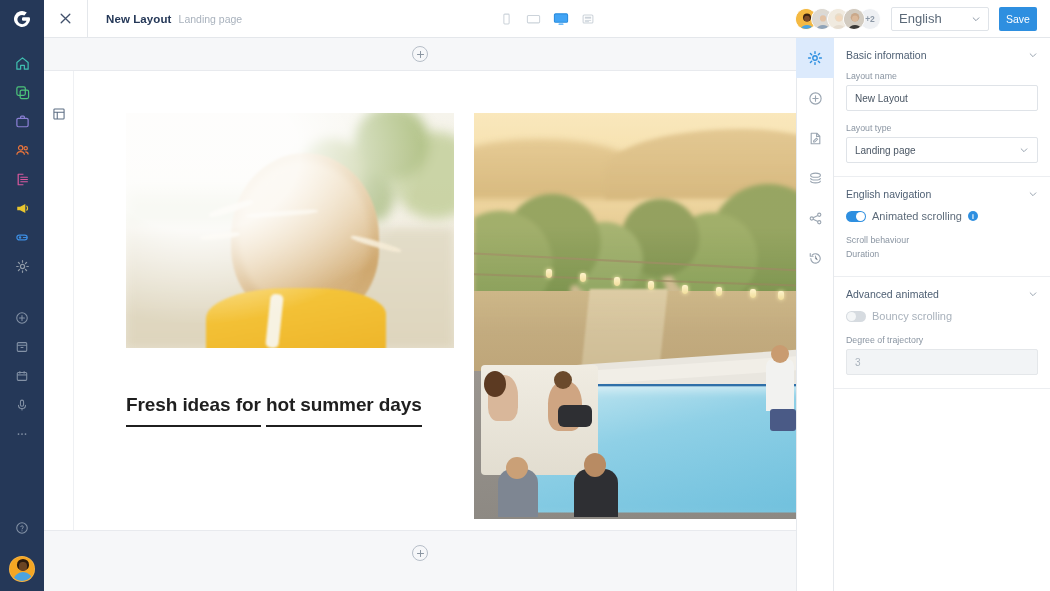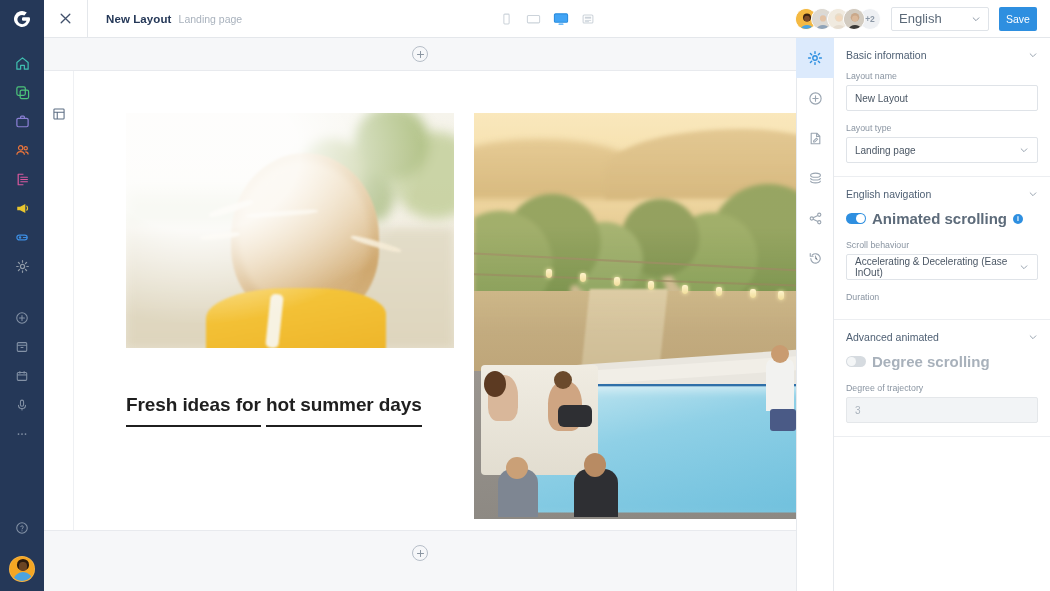--- a/index.html
+++ b/index.html
@@ -276,21 +276,21 @@
   }
   .st-desc { font-size: 9.4px; line-height: 1.55; color: #8c97a3; margin-bottom: 11px; }
   .toggle-row { display: flex; align-items: center; gap: 6px; margin-bottom: 13px; }
   .toggle {
     width: 20px; height: 11px; border-radius: 6px; background: #2e8fe0;
     position: relative; cursor: pointer; flex: 0 0 20px;
   }
   .toggle .knob { position: absolute; right: 1px; top: 1px; width: 9px; height: 9px; border-radius: 50%; background: #fff; }
   .toggle.off { background: #d6dbe0; }
   .toggle.off .knob { left: 1px; right: auto; background: #f4f6f7; }
-  .toggle-label { font-size: 15px; color: #5d6b7a; font-weight: bold; }
+  .toggle-label { font-size: 11px; color: #5d6b7a; }
   .toggle-label.dim { color: #a8b1bb; }
   .info-dot {
     width: 10px; height: 10px; border-radius: 50%; background: #2e8fe0; color: #fff;
     font-size: 7px; display: flex; align-items: center; justify-content: center;
     cursor: pointer; font-weight: bold;
   }
   svg { display: block; }
 </style>
 </head>
 <body>
@@ -738,47 +738,39 @@
 
           <div class="toggle-row">
             <div class="toggle">
                 <span class="knob"></span>
               </div>
             <span class="toggle-label">Animated scrolling</span>
             <span class="info-dot">i</span>
           </div>
 
           <div class="st-label">Scroll behaviour</div>
-          <div class="st-field sel">
-            <span>Accelerating &amp; Decelerating (Ease InOut)</span>
-            <span class="cv">
-              <svg width="10" height="10" viewBox="0 0 12 12">
-                  <path d="M2.6 4.6L6 8l3.4-3.4" fill="none" stroke="#9aa5b1" stroke-width="1.2" stroke-linecap="round" stroke-linejoin="round"></path>
-                </svg>
-            </span>
-          </div>
 
           <div class="st-label">Duration</div>
         </div>
 
         <div class="st-section">
           <div class="st-sec-head">
             <span class="st-sec-title">Advanced animated</span>
             <span class="st-sec-chev">
               <svg width="10" height="10" viewBox="0 0 12 12">
                   <path d="M2.6 4.6L6 8l3.4-3.4" fill="none" stroke="#9aa5b1" stroke-width="1.2" stroke-linecap="round" stroke-linejoin="round"></path>
                 </svg>
             </span>
           </div>
 
           <div class="toggle-row">
             <div class="toggle off">
                 <span class="knob"></span>
               </div>
-            <span class="toggle-label dim">Degree scrolling</span>
+            <span class="toggle-label dim">Bouncy scrolling</span>
           </div>
 
           <div class="st-label">Degree of trajectory</div>
           <div class="st-field disabled last">
             <span>3</span>
           </div>
         </div>
       </div>
 
     </div>

